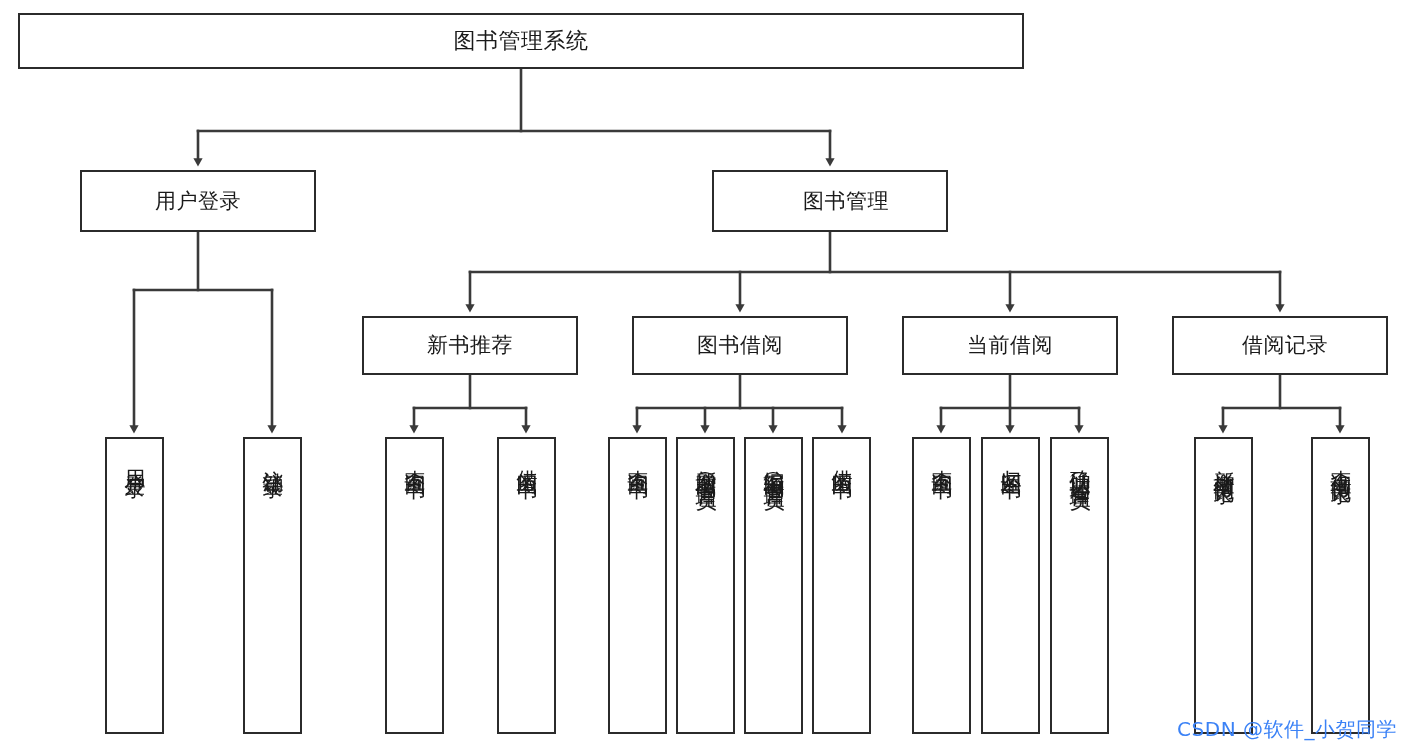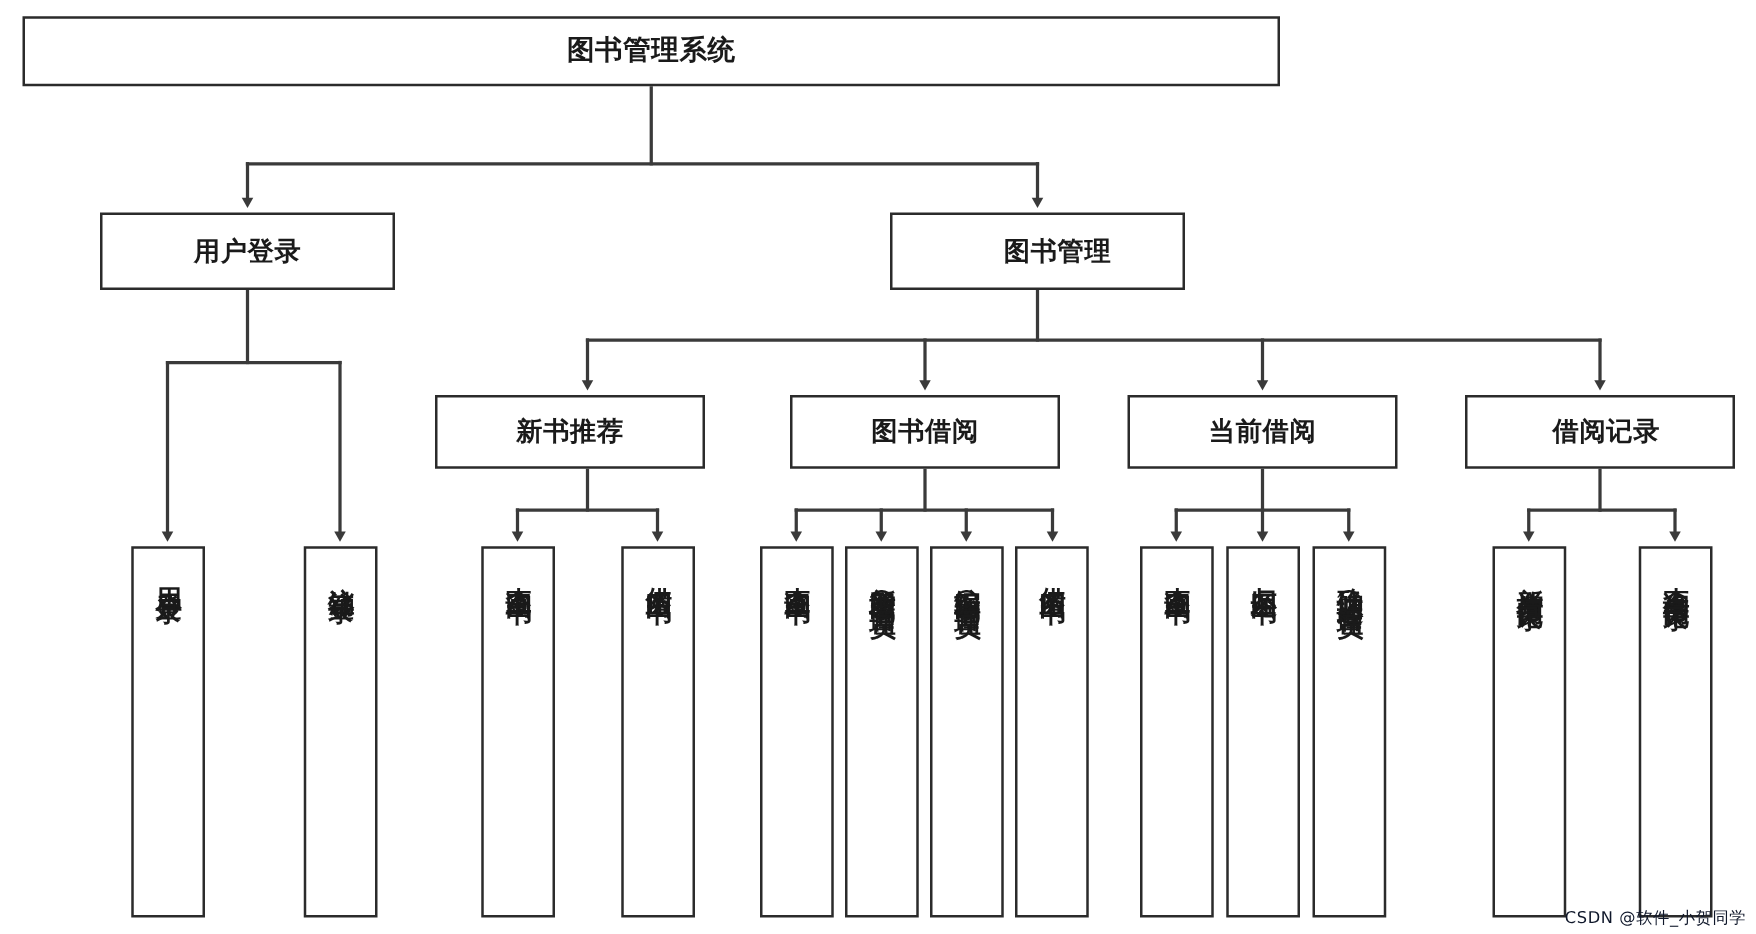--- a/index.html
+++ b/index.html
@@ -34,21 +34,20 @@
     display: flex;
     align-items: center;
     justify-content: center;
     color: #1a1a1a;
   }
   .node .label {
     display: block;
     text-align: left;
     line-height: 1.15;
     white-space: nowrap;
-    font-weight: bold;
   }
   .node.horiz .label {
     font-size: 21px;
     letter-spacing: 0.5px;
   }
   .node.root .label {
     font-size: 22px;
   }
   .node.vert {
     align-items: flex-start;
@@ -60,22 +59,22 @@
     text-orientation: upright;
     font-size: 21px;
     letter-spacing: 3px;
     line-height: 1;
     white-space: nowrap;
   }
   #watermark {
     position: absolute;
     right: 8px;
     bottom: 4px;
-    font-size: 13px;
-    color: #0f172a;
+    font-size: 20px;
+    color: #3b82f6;
     letter-spacing: 0.5px;
     white-space: nowrap;
     user-select: none;
   }
 </style>
 </head>
 <body>
 
 <div id="diagram-root">
 
@@ -133,21 +132,21 @@
     <span class="label">图书管理系统</span>
   </div>
 
   <div class="node horiz" style="left:80px; top:170px; width:236px; height:62px;">
     <span class="label">用户登录</span>
   </div>
   <div class="node horiz" style="left:712px; top:170px; width:236px; height:62px;padding-left:32px;">
     <span class="label">图书管理</span>
   </div>
 
-  <div class="node horiz" style="left:348px; top:316px; width:216px; height:59px;">
+  <div class="node horiz" style="left:362px; top:316px; width:216px; height:59px;">
     <span class="label">新书推荐</span>
   </div>
   <div class="node horiz" style="left:902px; top:316px; width:216px; height:59px;">
     <span class="label">当前借阅</span>
   </div>
   <div class="node horiz" style="left:632px; top:316px; width:216px; height:59px;">
     <span class="label">图书借阅</span>
   </div>
   <div class="node horiz" style="left:1172px; top:316px; width:216px; height:59px;padding-left:10px;">
     <span class="label">借阅记录</span>

